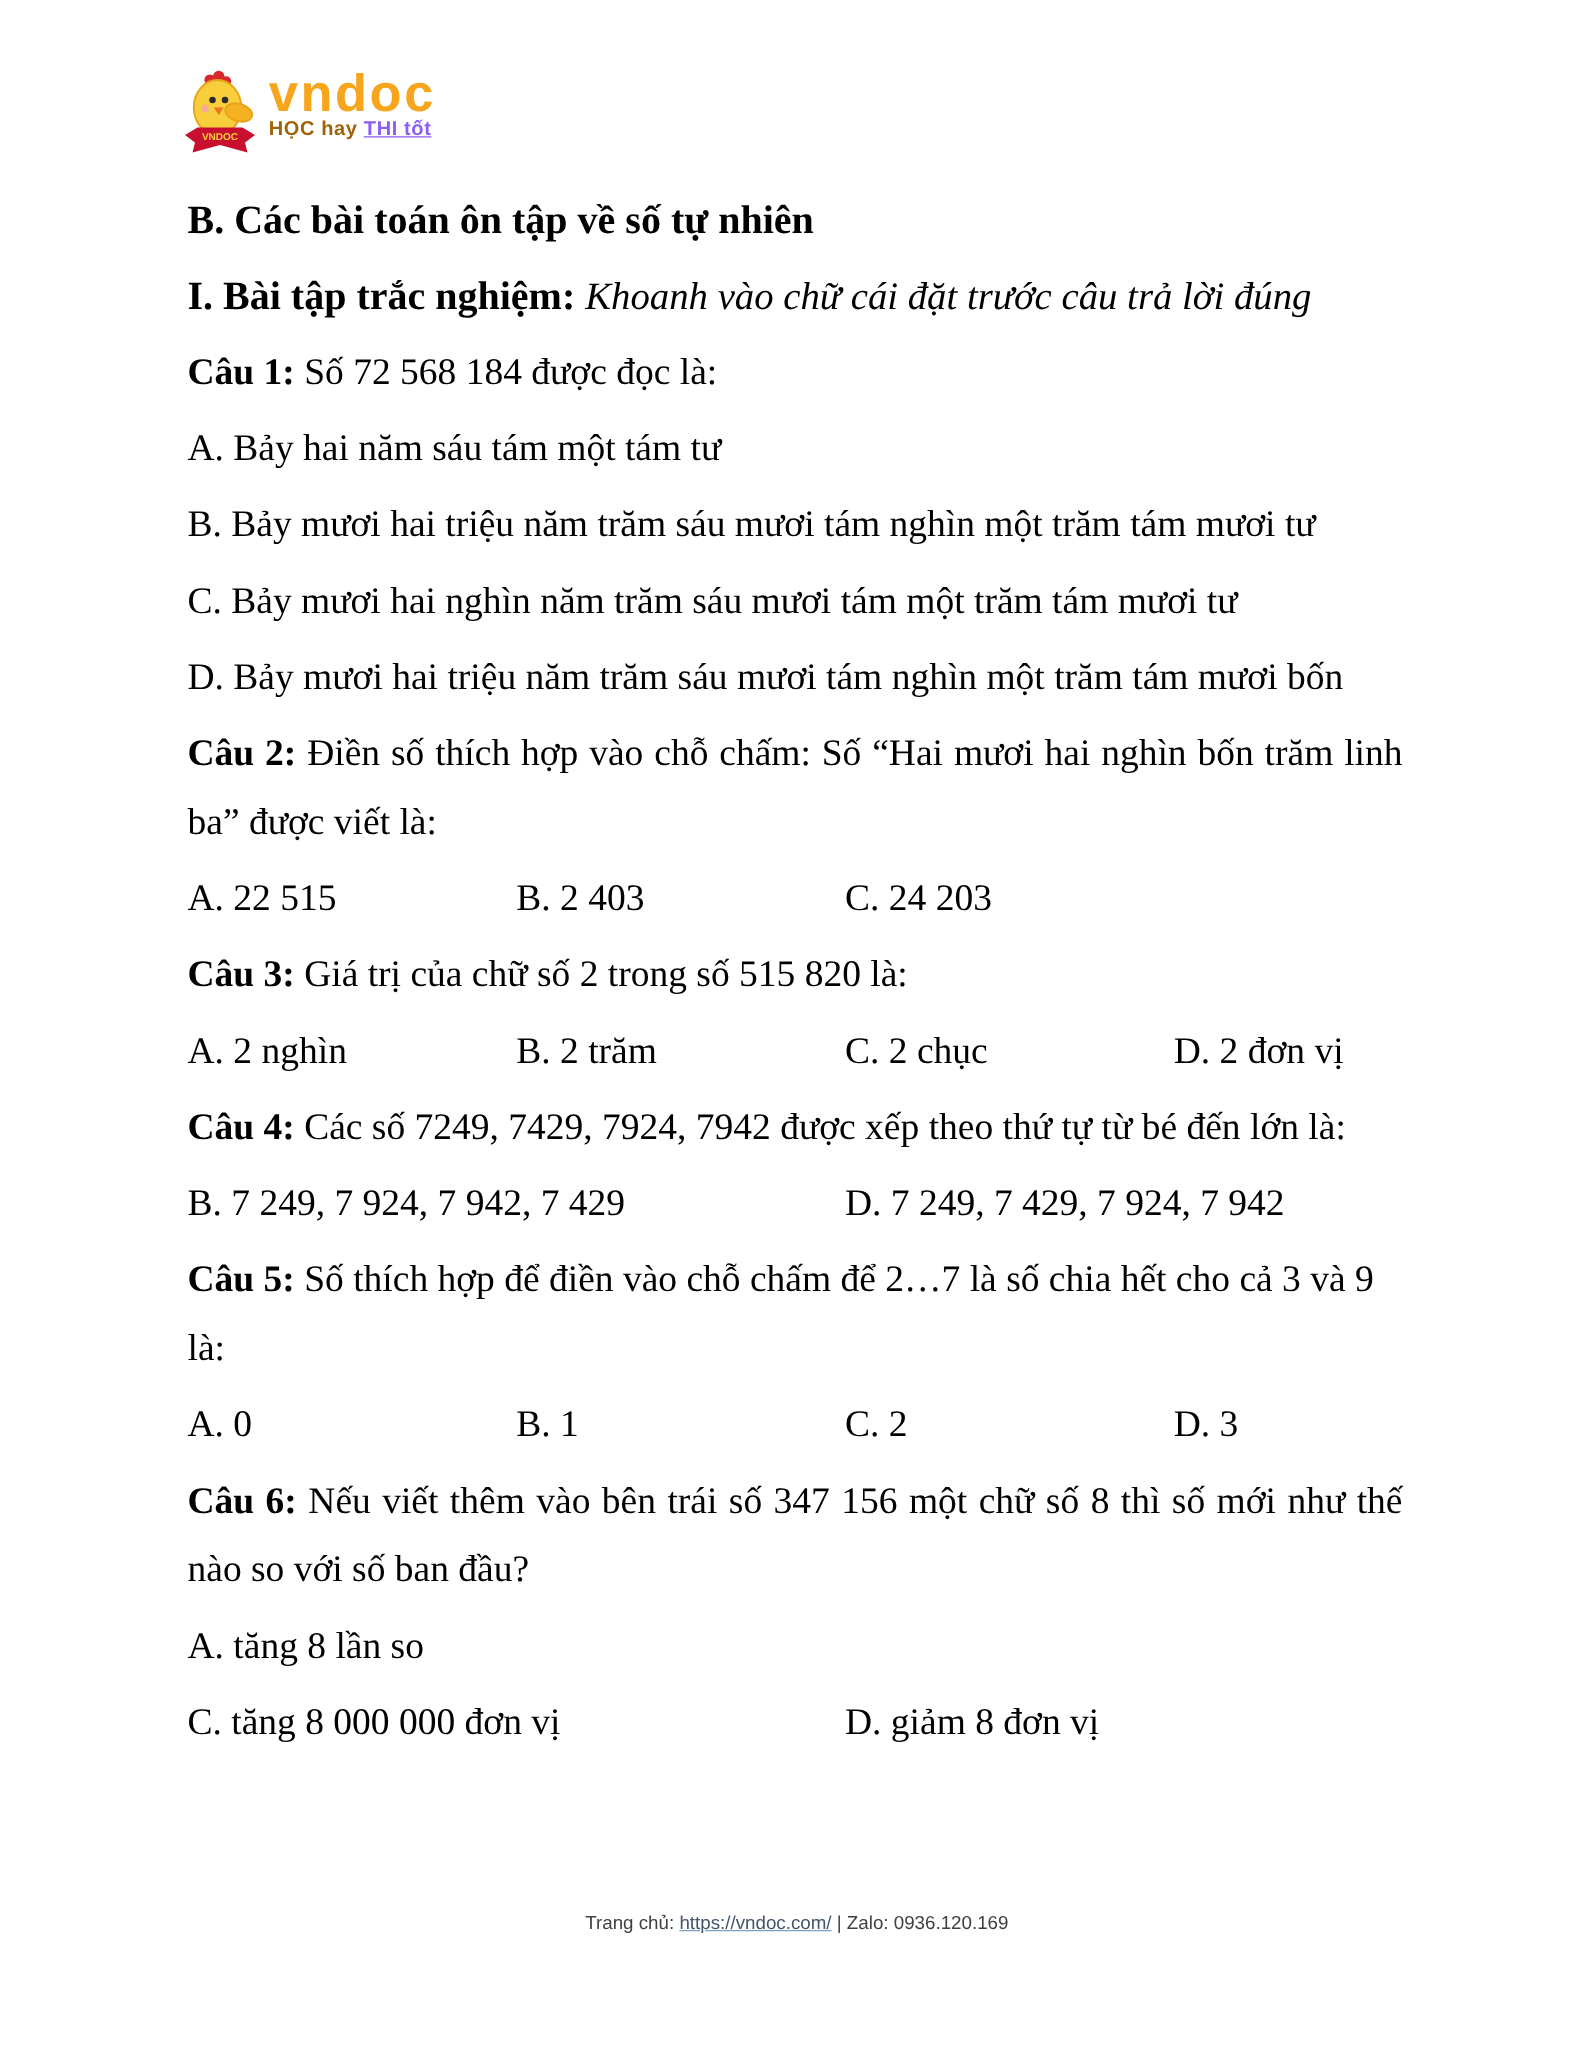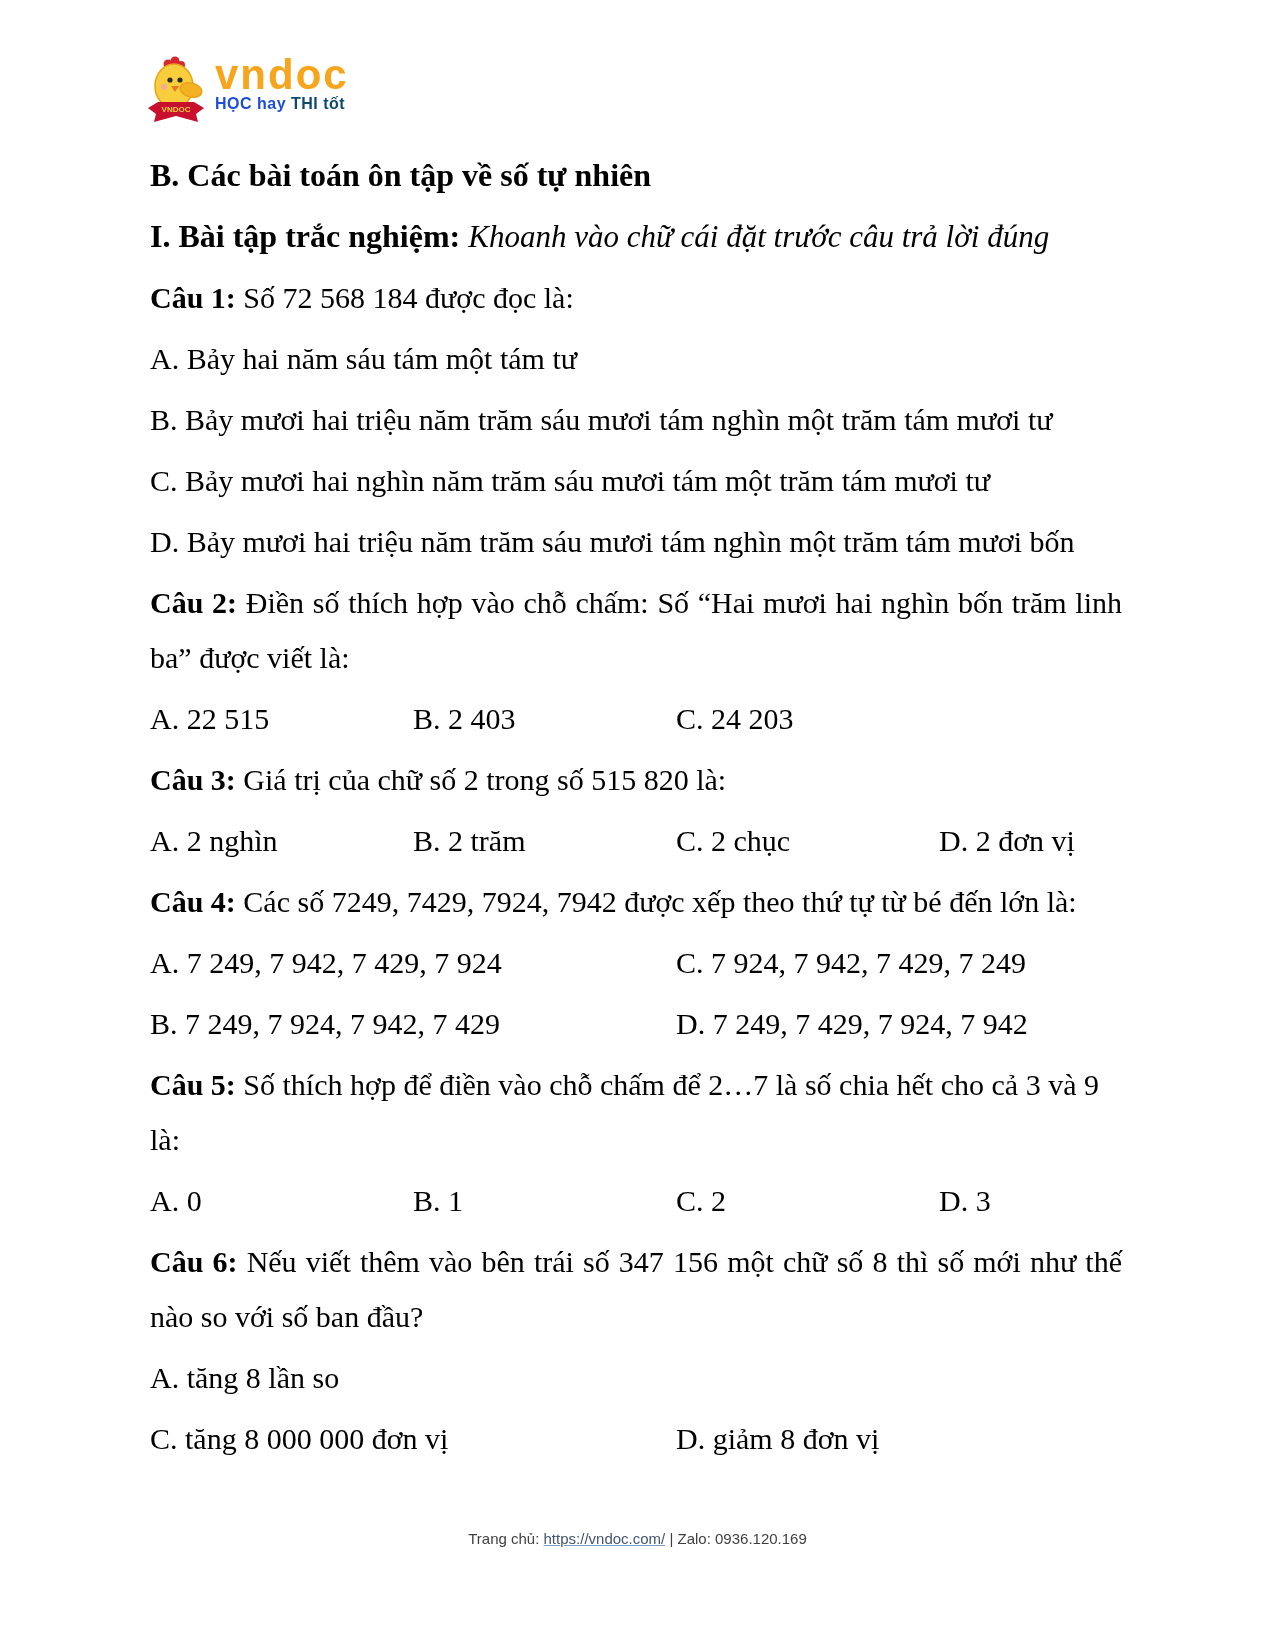--- a/index.html
+++ b/index.html
@@ -17,22 +17,22 @@
   .logo-text{display:flex;flex-direction:column;align-items:flex-start;}
   .brand{
     font-family:"Liberation Sans",sans-serif;font-weight:bold;
     font-size:42px;line-height:38px;letter-spacing:2px;
     color:#F7A51C;text-transform:lowercase;
   }
   .tagline{
     font-family:"Liberation Sans",sans-serif;font-weight:bold;
     font-size:16px;line-height:18px;letter-spacing:.5px;margin-top:1px;
   }
-  .tagline .green{color:#1d4ed8;}
-  .tagline .red{color:#0c4a6e;}
+  .tagline .green{color:#a16207;}
+  .tagline .red{color:#8b5cf6;text-decoration:underline;}
   
   .content{position:absolute;top:148px;left:150px;width:982px;}
   p.line{margin:0 10px 6px 0;line-height:55px;font-size:30px;}
   p.heading{font-size:32px;}
   p.heading b{font-weight:bold;}
   p.heading i{font-weight:normal;font-style:italic;font-size:31px;}
   .stem b{font-weight:bold;}
   .just{text-align:justify;}
   .row4{display:grid;grid-template-columns:263px 263px 263px auto;}
   .row2{display:grid;grid-template-columns:526px auto;}
@@ -112,24 +112,20 @@
         <span>A. 2 nghìn</span>
         <span>B. 2 trăm</span>
         <span>C. 2 chục</span>
         <span>D. 2 đơn vị</span>
       </p>
     </div>
 
     <div>
       <p class="line stem"><b>Câu 4:</b> <span>Các số 7249, 7429, 7924, 7942 được xếp theo thứ tự từ bé đến lớn là:</span></p>
       <p class="line row2">
-        <span>A. 7 249, 7 942, 7 429, 7 924</span>
-        <span>C. 7 924, 7 942, 7 429, 7 249</span>
-      </p>
-      <p class="line row2">
         <span>B. 7 249, 7 924, 7 942, 7 429</span>
         <span>D. 7 249, 7 429, 7 924, 7 942</span>
       </p>
     </div>
 
     <div>
       <p class="line stem"><b>Câu 5:</b> <span>Số thích hợp để điền vào chỗ chấm để 2…7 là số chia hết cho cả 3 và 9 là:</span></p>
       <p class="line row4">
         <span>A. 0</span>
         <span>B. 1</span>

